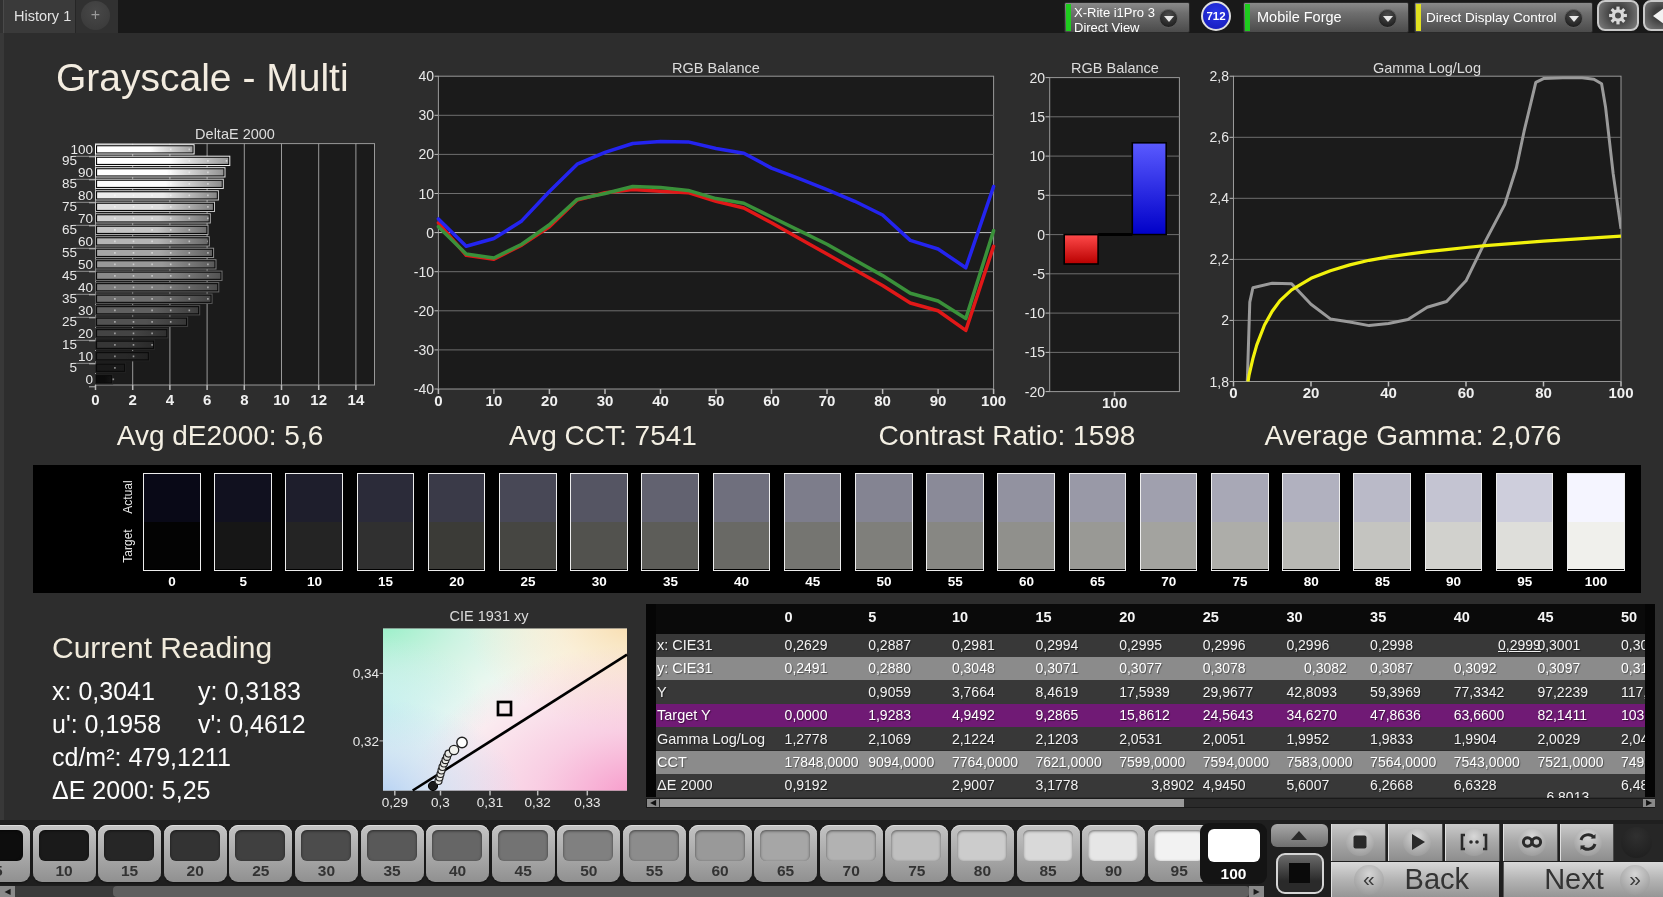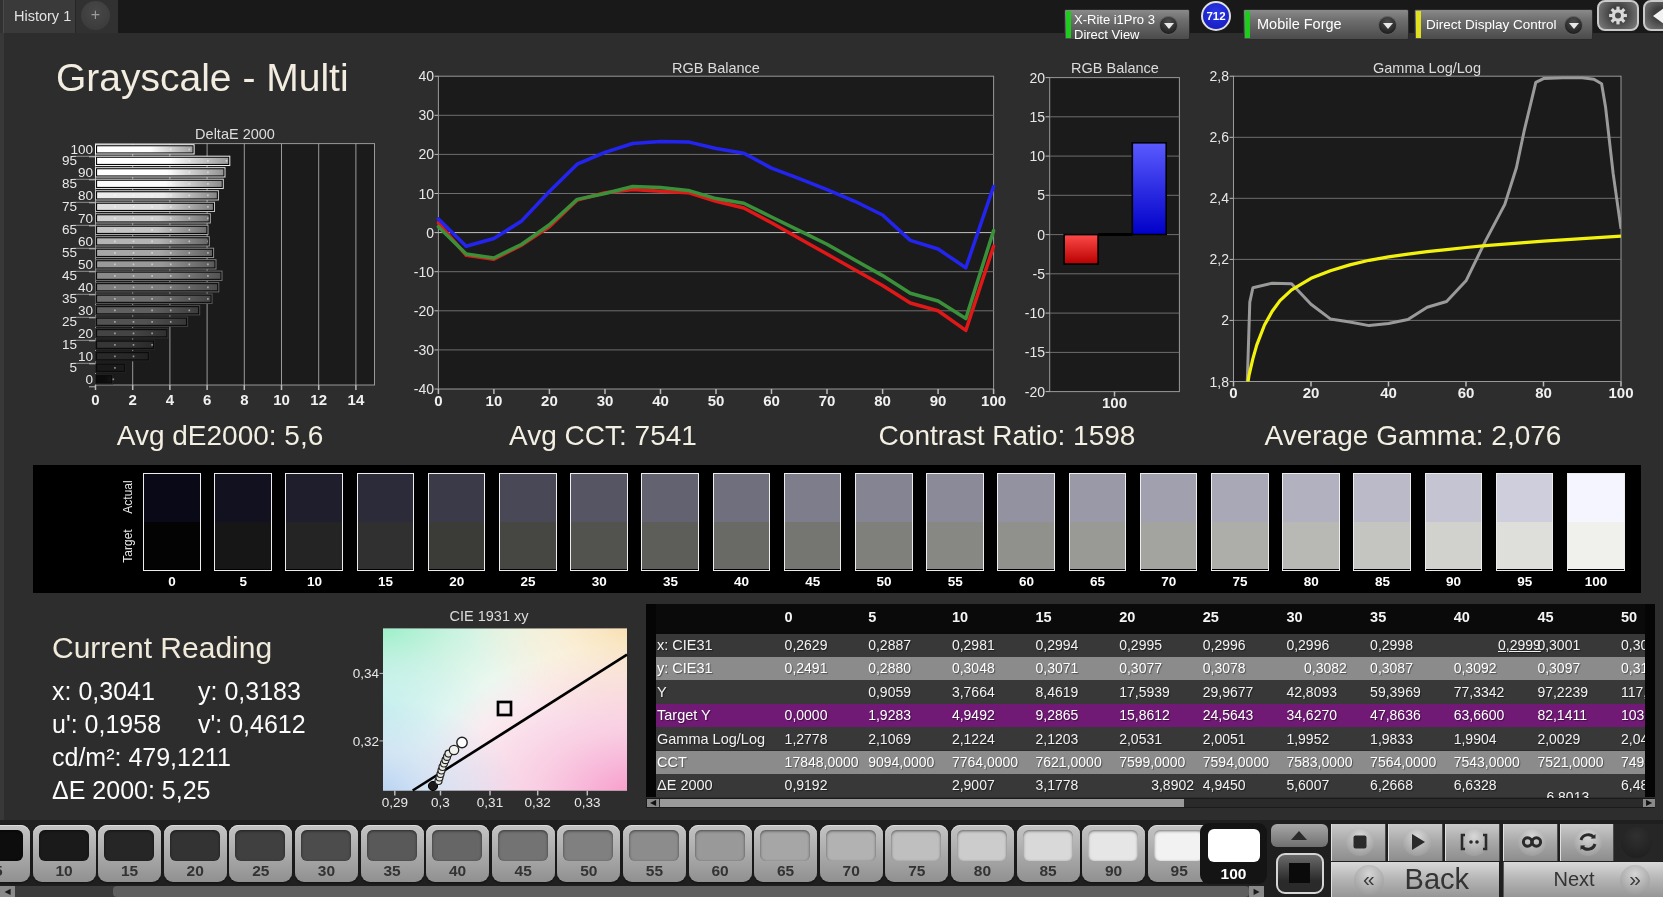--- a/index.html
+++ b/index.html
@@ -1,19 +1,19 @@
 <!DOCTYPE html>
 <html><head><meta charset="utf-8">
 <style>
 *{margin:0;padding:0;box-sizing:border-box;}
 html,body{width:1663px;height:897px;overflow:hidden;background:#2d2d2d;
  font-family:"Liberation Sans",sans-serif;}
 .abs{position:absolute;}
 body{position:relative;}
-.dd{position:absolute;top:9px;height:31px;background:linear-gradient(#8a8a8a,#6e6e6e 35%,#4b4b4b);
+.dd{position:absolute;top:2px;height:31px;background:linear-gradient(#8a8a8a,#6e6e6e 35%,#4b4b4b);
  border:1px solid #2a2a2a;border-radius:2px;color:#fff;padding-left:29px;}
 .ddarrow{position:absolute;width:19px;height:19px;border-radius:50%;
  background:radial-gradient(circle at 50% 30%,#4e4e4e,#222 75%);border:1px solid #5c5c5c;}
 .ddarrow:after{content:"";position:absolute;left:4px;top:6px;border:5px solid transparent;
  border-top:6px solid #e8e8e8;border-bottom:none;}
 .stripe{position:absolute;left:1px;top:1px;bottom:1px;width:5px;}
 </style></head><body>
 
 <div class="abs" style="left:0;top:0;width:1663px;height:33px;background:#191919;">
 <div class="abs" style="left:0;top:0;width:118px;height:33px;background:#313131;"></div>
@@ -862,20 +862,20 @@
       </svg>
     </div>
 <div class="abs" style="left:1614px;top:3.5px;width:49px;height:37px;background:#262626;">
       <div style="position:absolute;left:7px;top:3px;width:31px;height:31px;border-radius:50%;background:radial-gradient(circle at 50% 30%,#303030,#1c1c1c);"></div>
     </div>
 <div class="abs" style="left:1330.8px;top:42px;width:168px;height:35px;background:linear-gradient(#d9d9d9,#b4b4b4 50%,#969696);border-left:1px solid #e0e0e0;">
       <div style="position:absolute;left:22px;top:2.5px;width:30px;height:30px;border-radius:50%;background:radial-gradient(circle at 50% 30%,#d5d5d5,#8f8f8f);color:#3a3a3a;font-size:21px;text-align:center;line-height:28px;">«</div>
       <div style="position:absolute;left:60px;top:0;width:90px;font-size:29px;color:#333;line-height:35px;text-align:center;">Back</div>
     </div>
 <div class="abs" style="left:1503px;top:42px;width:160px;height:35px;background:linear-gradient(#d9d9d9,#b4b4b4 50%,#969696);border-left:1px solid #555;">
-      <div style="position:absolute;left:25px;top:0;width:90px;font-size:20px;color:#333;line-height:35px;text-align:center;">Next</div>
+      <div style="position:absolute;left:25px;top:0;width:90px;font-size:29px;color:#333;line-height:35px;text-align:center;">Next</div>
       <div style="position:absolute;left:116px;top:2.5px;width:30px;height:30px;border-radius:50%;background:radial-gradient(circle at 50% 30%,#d5d5d5,#8f8f8f);color:#3a3a3a;font-size:21px;text-align:center;line-height:28px;">»</div>
     </div>
 <div class="abs" style="left:0;top:66px;width:1264px;height:11px;background:#3b3b3b;">
       <div style="position:absolute;left:0;top:0;width:15px;height:11px;background:#8a8a8a;color:#1a1a1a;font-size:8px;line-height:11px;text-align:center;">◀</div>
       <div style="position:absolute;left:1249px;top:0;width:15px;height:11px;background:#8a8a8a;color:#1a1a1a;font-size:8px;line-height:11px;text-align:center;">▶</div>
       <div style="position:absolute;left:113px;top:0;width:1136px;height:11px;background:#5f5f5f;border-radius:4px;"></div>
     </div>
 </div>
 </body></html>

